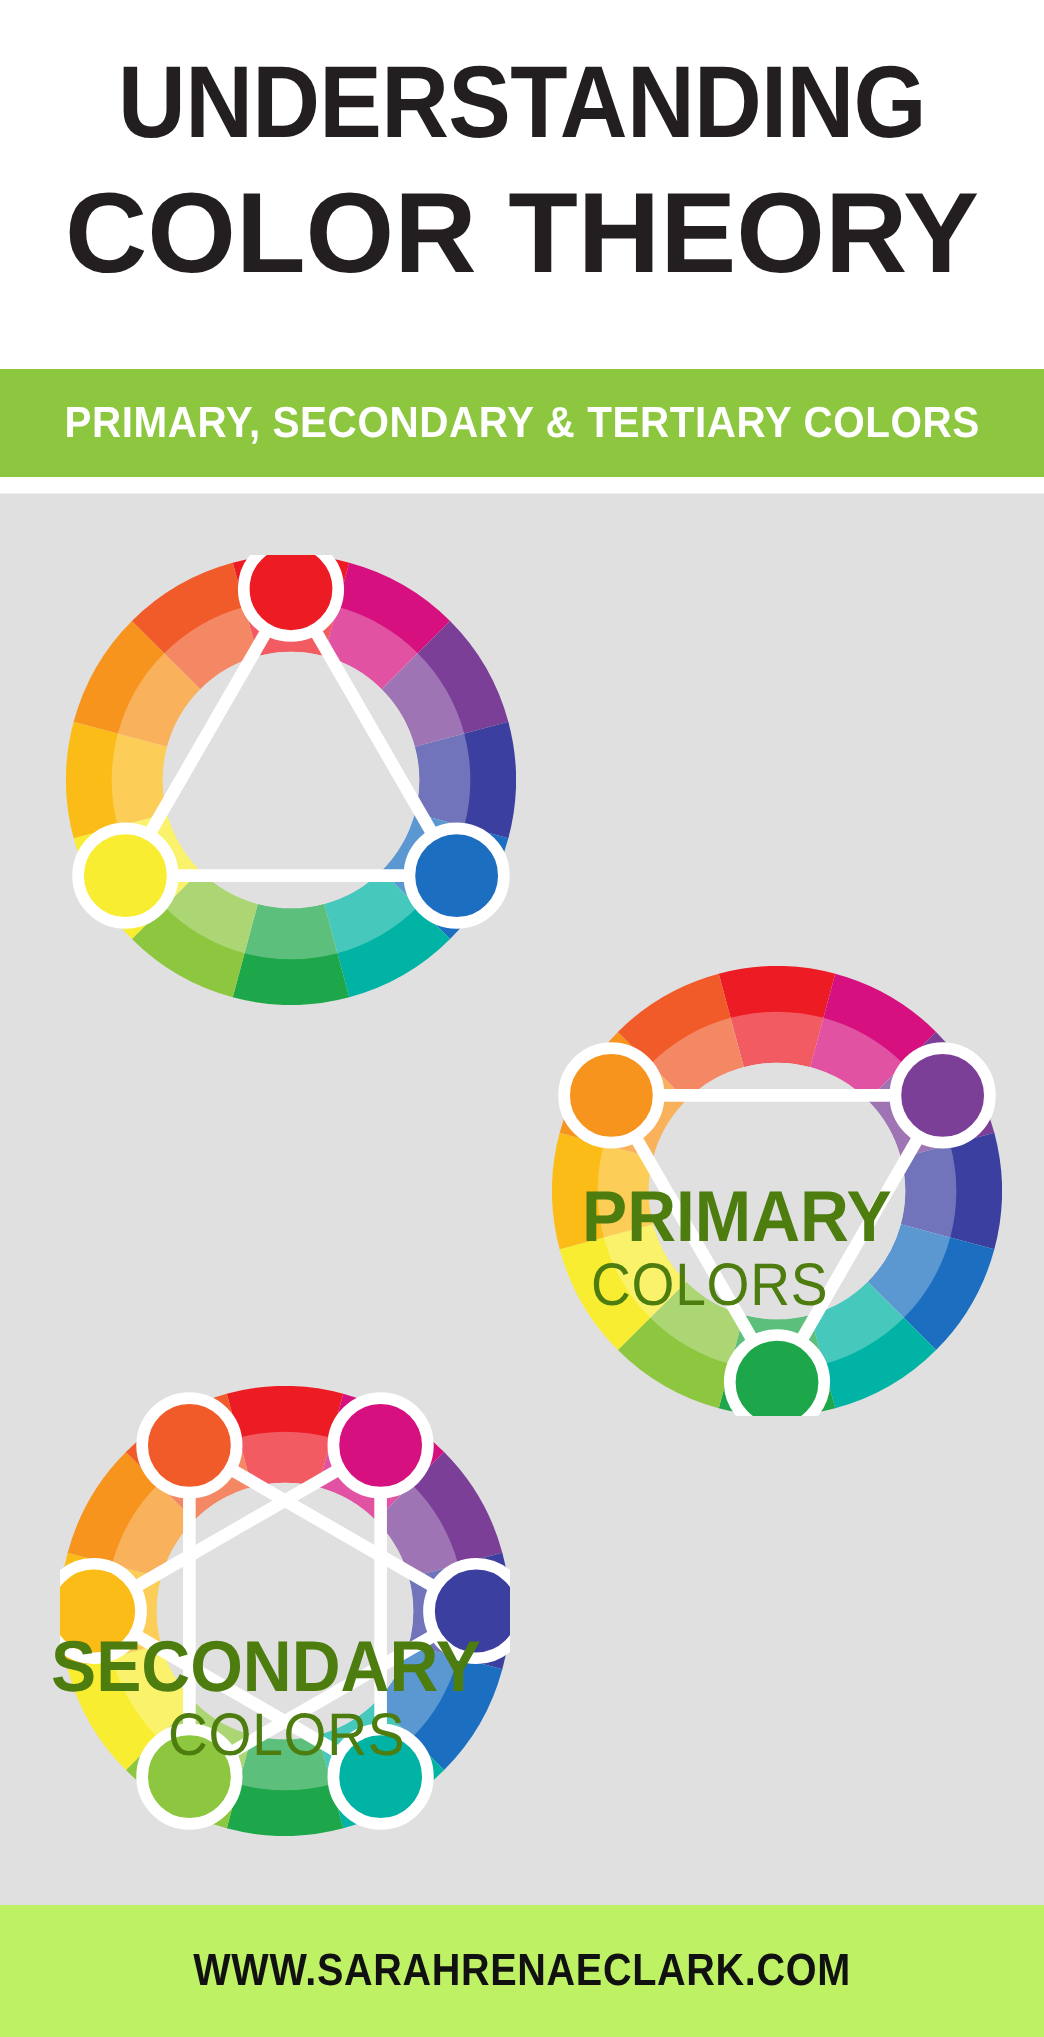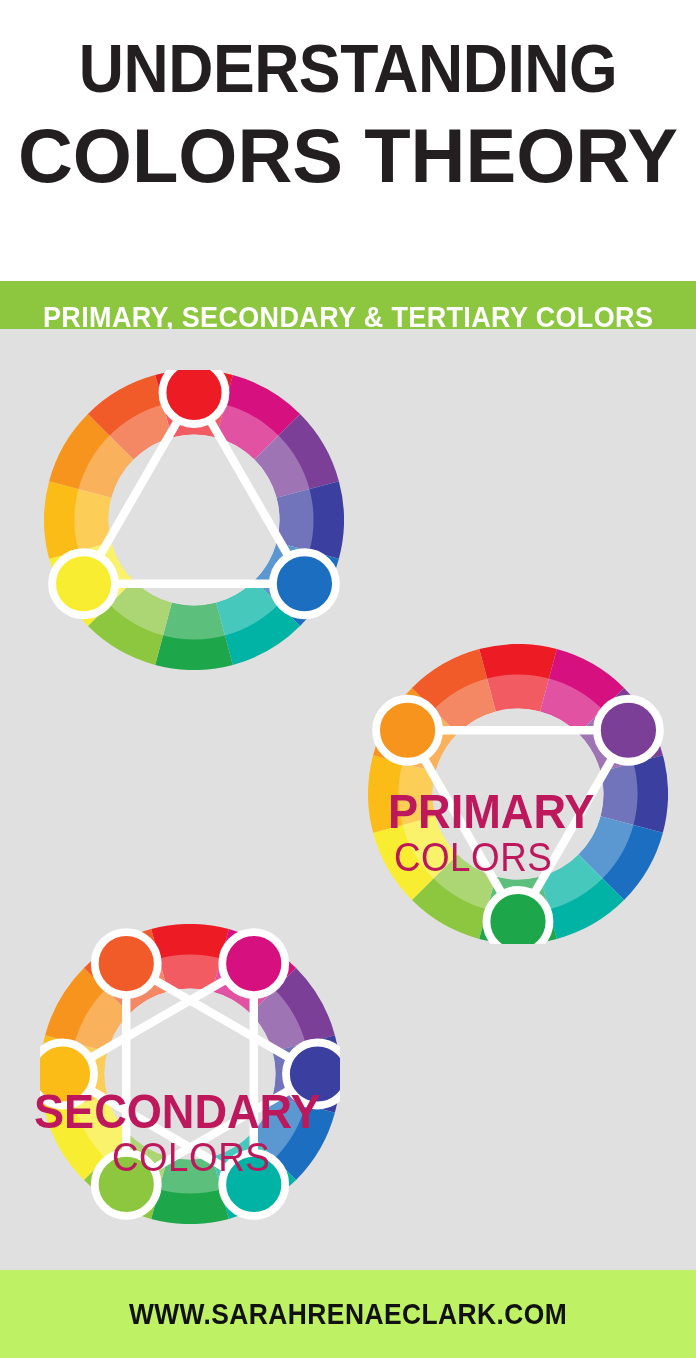--- a/index.html
+++ b/index.html
@@ -53,21 +53,20 @@
   
   #banner {
     position: absolute;
     left: 0; top: 246px;
     width: 696px;
     height: 72px;
     background: #8DC63F;
     display: flex;
     align-items: center;
     justify-content: center;
-    margin-top: 35px;
   }
   #banner-text {
     color: #ffffff;
     font-family: "Liberation Sans Narrow", "Liberation Sans", sans-serif;
     font-weight: 700;
     font-size: 29px;
     letter-spacing: 0.4px;
     transform: scaleX(0.93);
     white-space: nowrap;
   }
@@ -82,21 +81,21 @@
   }
 
   .wheel {
     position: absolute;
   }
   .wheel svg { display: block; }
 
   
   .label-block {
     position: absolute;
-    color: #be185d;
+    color: #4d7c0f;
     white-space: nowrap;
   }
   .label-main {
     font-family: "Liberation Sans Narrow", "Liberation Sans", sans-serif;
     font-weight: 700;
     font-size: 48px;
     line-height: 0.96;
     letter-spacing: 0px;
     transform: scaleX(0.94);
     transform-origin: left center;
@@ -141,21 +140,21 @@
     white-space: nowrap;
   }
 </style>
 </head>
 <body>
 
 <div id="page">
 
   <div id="header">
     <div id="title-line1">UNDERSTANDING</div>
-    <div id="title-line2">COLORS THEORY</div>
+    <div id="title-line2">COLOR THEORY</div>
   </div>
 
   <div id="banner">
     <span id="banner-text">PRIMARY, SECONDARY &amp; TERTIARY COLORS</span>
   </div>
 
   <div id="main">
 
     <div class="wheel" id="wheel-primary" style="left:44px;  top:41px;">
         <svg width="300" height="300" viewBox="0 0 300 300">

